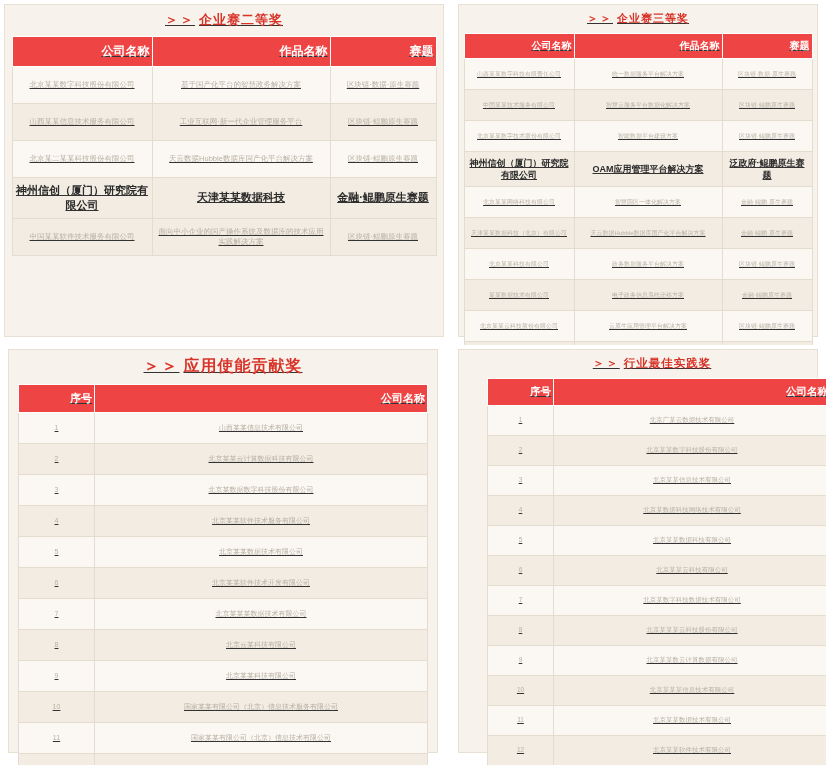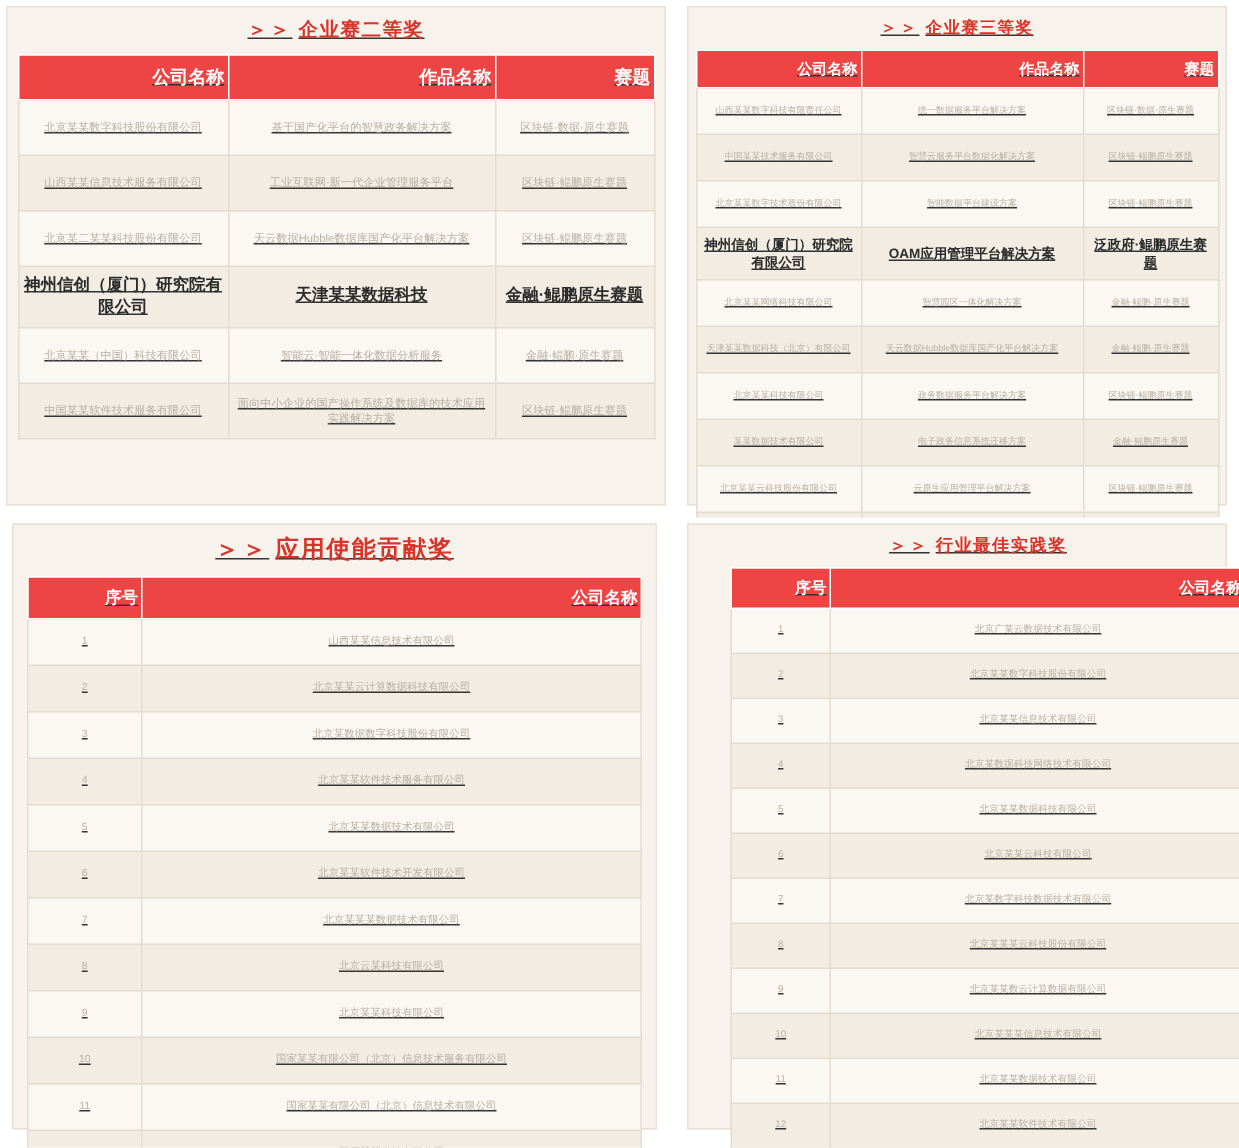--- a/index.html
+++ b/index.html
@@ -129,25 +129,20 @@
           <tr>
               <td>北京某二某某科技股份有限公司</td>
               <td>天云数据Hubble数据库国产化平台解决方案</td>
               <td>区块链·鲲鹏原生赛题</td>
             </tr>
           <tr class="alt highlight">
               <td>神州信创（厦门）研究院有限公司</td>
               <td>天津某某数据科技</td>
               <td>金融·鲲鹏原生赛题</td>
             </tr>
-          <tr>
-              <td>北京某某（中国）科技有限公司</td>
-              <td>智能云·智能一体化数据分析服务</td>
-              <td>金融·鲲鹏·原生赛题</td>
-            </tr>
           <tr class="alt">
               <td>中国某某软件技术服务有限公司</td>
               <td>面向中小企业的国产操作系统及数据库的技术应用实践解决方案</td>
               <td>区块链·鲲鹏原生赛题</td>
             </tr>
 
         </tbody>
       </table>
     </div>
   </div>

